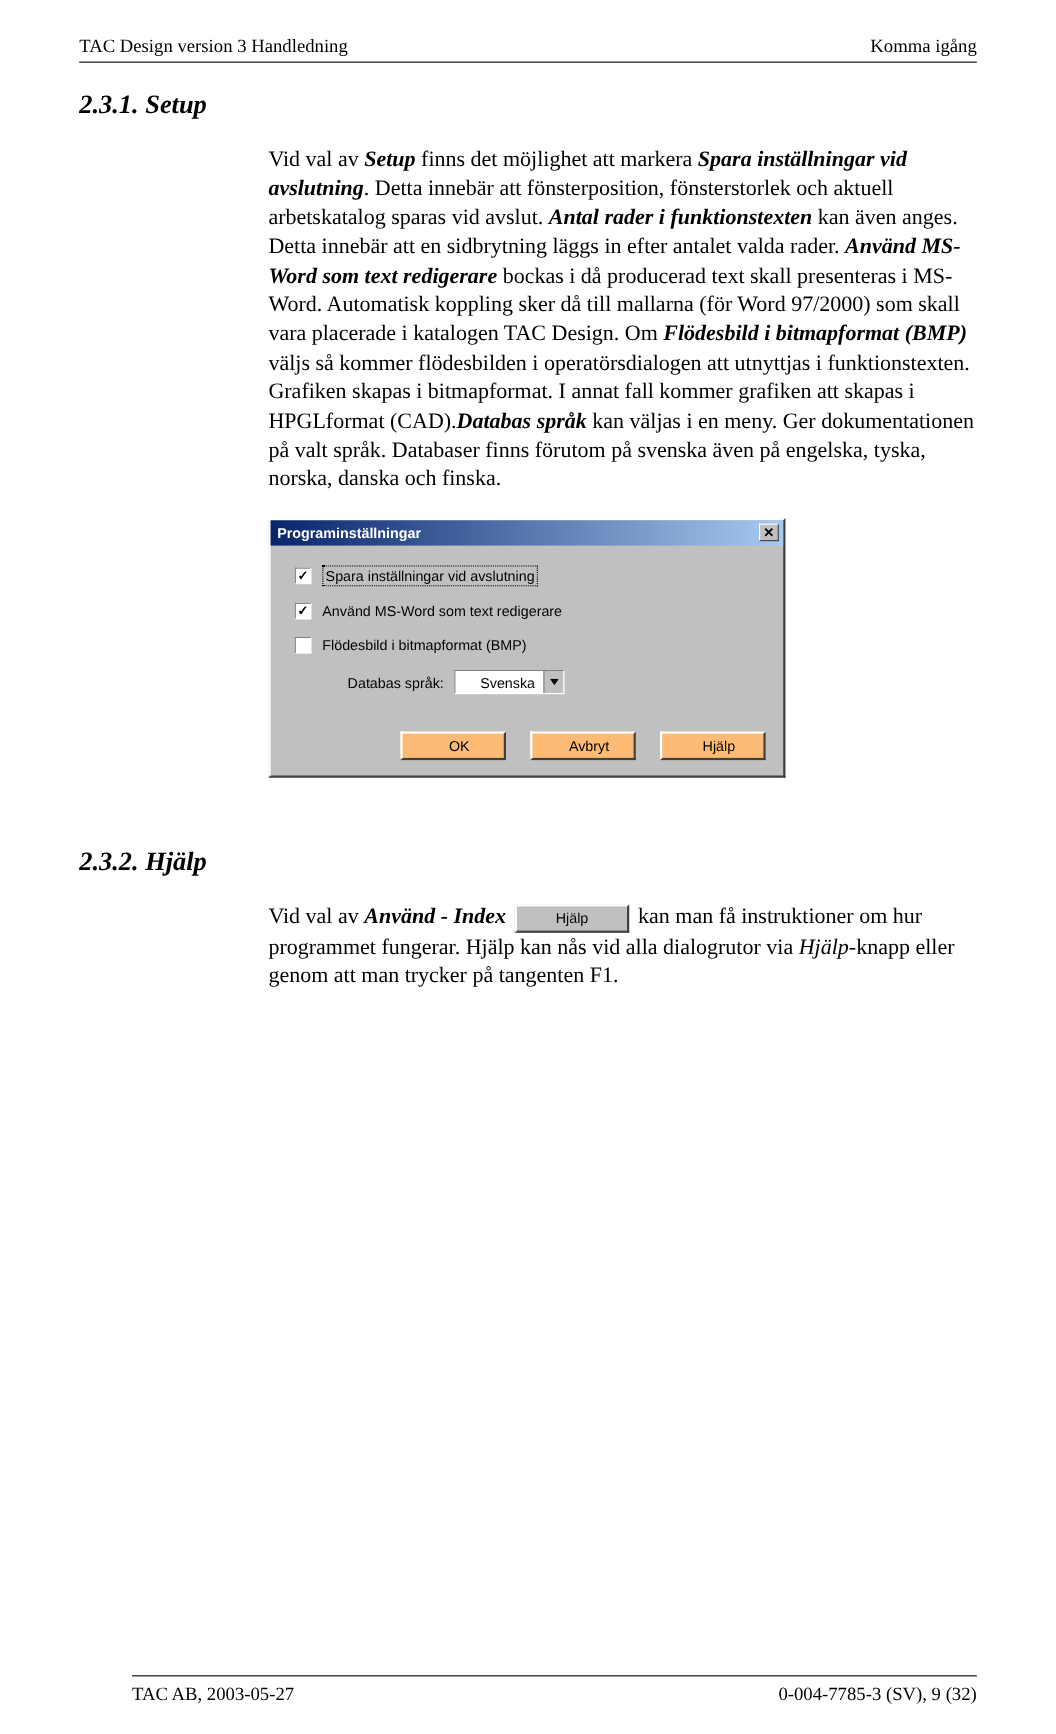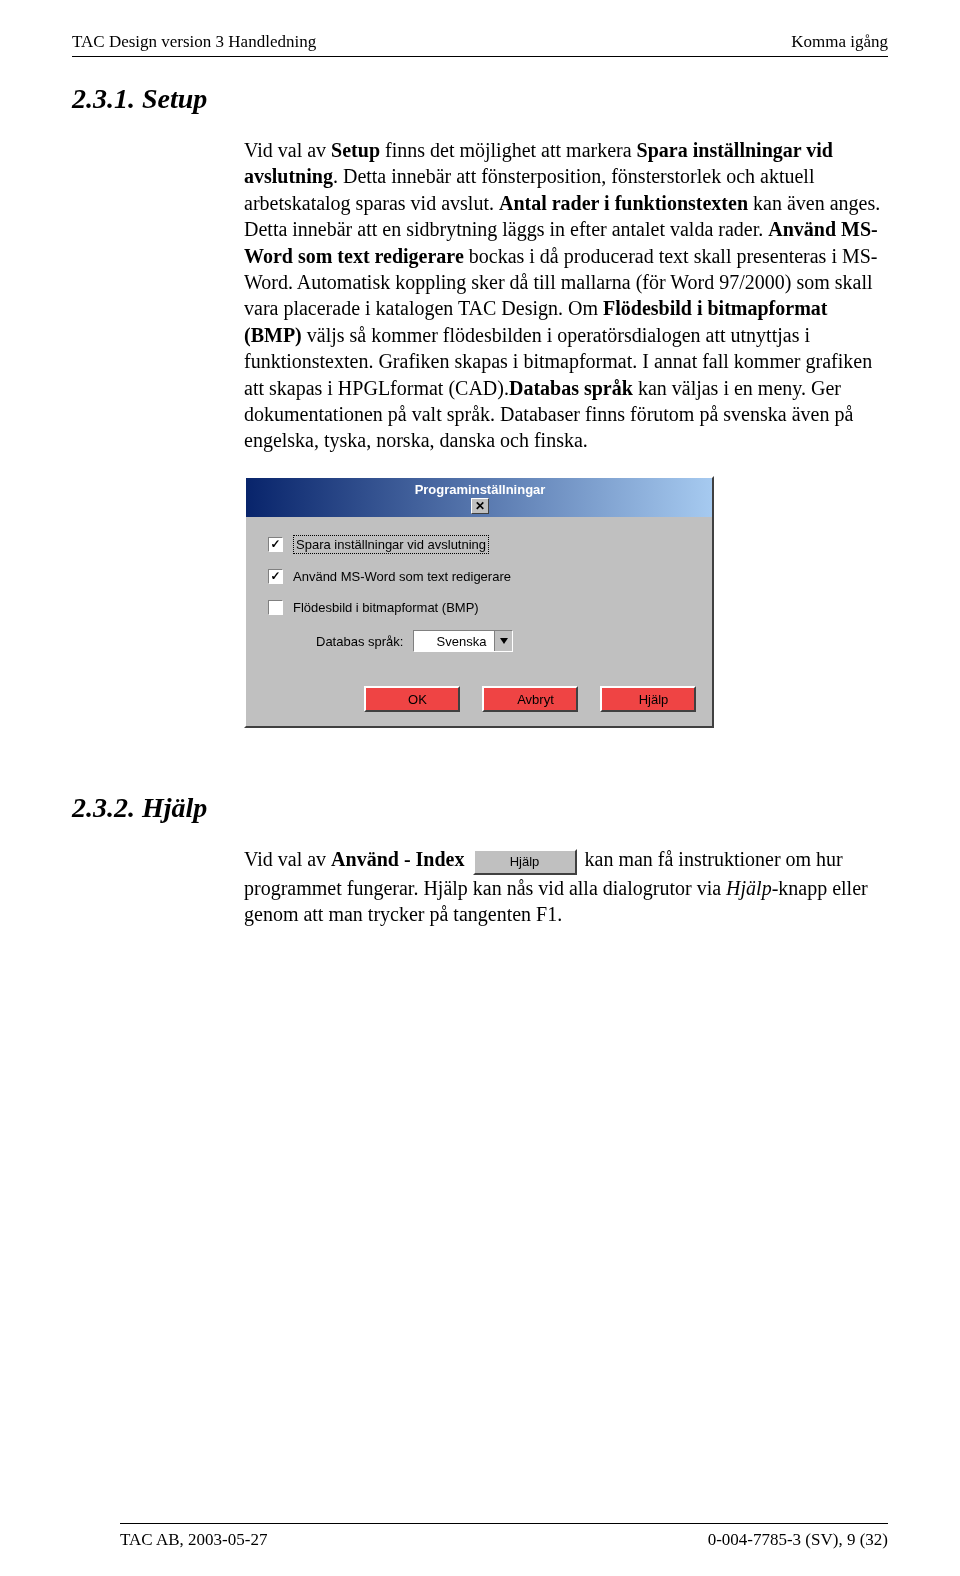--- a/index.html
+++ b/index.html
@@ -19,32 +19,32 @@
   }
   .header-row {
     display: flex;
     justify-content: space-between;
     font-size: 17px;
     border-bottom: 1px solid #000;
     padding-bottom: 4px;
     margin-bottom: 26px;
   }
   h2.section {
-    font-size: 28px;
+    font-size: 24px;
     font-style: italic;
     font-weight: bold;
     margin: 22px 0 22px 0;
   }
   .body-indent {
     margin-left: 172px;
     font-size: 20px;
     line-height: 1.32;
   }
   .body-indent p { margin: 0 0 0 0; }
-  .b-italic { font-weight: bold; }
+  .b-italic { font-style: italic; font-weight: bold; }
   .italic { font-style: italic; }
 
   
   .dialog {
     width: 470px;
     margin: 22px 0 0 0;
     background: #c0c0c0;
     border: 2px solid;
     border-color: #fff #404040 #404040 #fff;
     font-family: Tahoma, Arial, sans-serif;
@@ -53,21 +53,20 @@
   }
   .titlebar {
     background: linear-gradient(to right, #08246b, #a6caf0);
     color: #fff;
     font-weight: bold;
     padding: 3px 4px 3px 6px;
     display: flex;
     justify-content: space-between;
     align-items: center;
     font-family: Tahoma, Arial, sans-serif;
-    flex-direction: column;
   }
   .closebtn {
     width: 18px; height: 16px;
     background: #c0c0c0;
     border: 1px solid;
     border-color: #fff #404040 #404040 #fff;
     display: flex; align-items: center; justify-content: center;
     font-family: Arial, sans-serif;
     font-size: 12px; font-weight: bold; color: #000;
     line-height: 1;
@@ -96,21 +95,21 @@
   .combo .val { padding: 2px 8px 2px 4px; min-width: 80px; }
   .combo .arrow {
     width: 18px; background: #c0c0c0;
     border-left: 1px solid #808080;
     display: flex; align-items: center; justify-content: center;
   }
   .arrow svg { width: 8px; height: 6px; }
   .btn-row { display: flex; justify-content: flex-end; gap: 22px; padding: 6px 16px 14px 16px; }
   .winbtn {
     min-width: 96px; height: 26px;
-    background: #ef4444;
+    background: #fdba74;
     border: 2px solid;
     border-color: #fff #404040 #404040 #fff;
     display: flex; align-items: center; justify-content: center;
     font-size: 13px;
     font-family: Tahoma, Arial, sans-serif;
     padding-left: 11px;
   }
 
   .inline-btn {
     display: inline-flex; align-items: center; justify-content: center;

